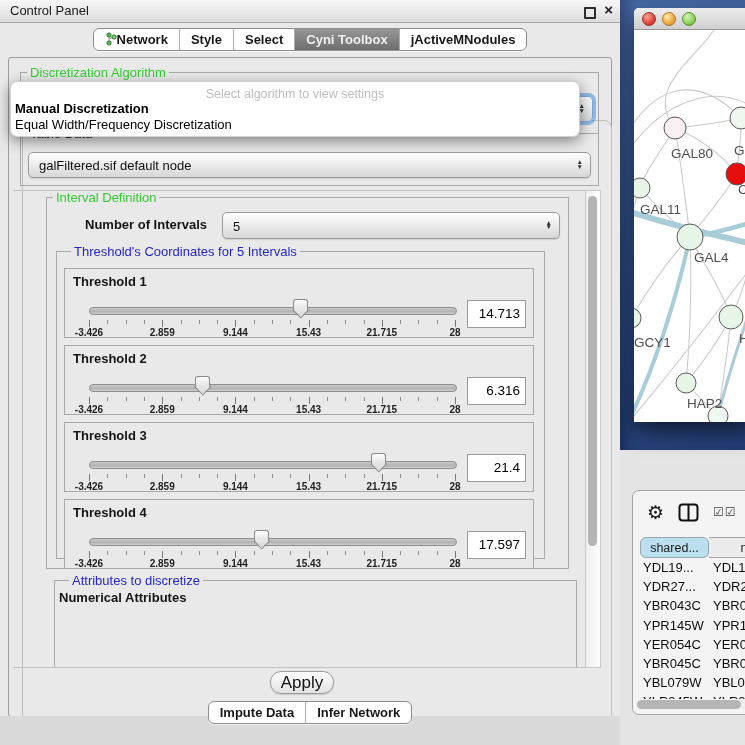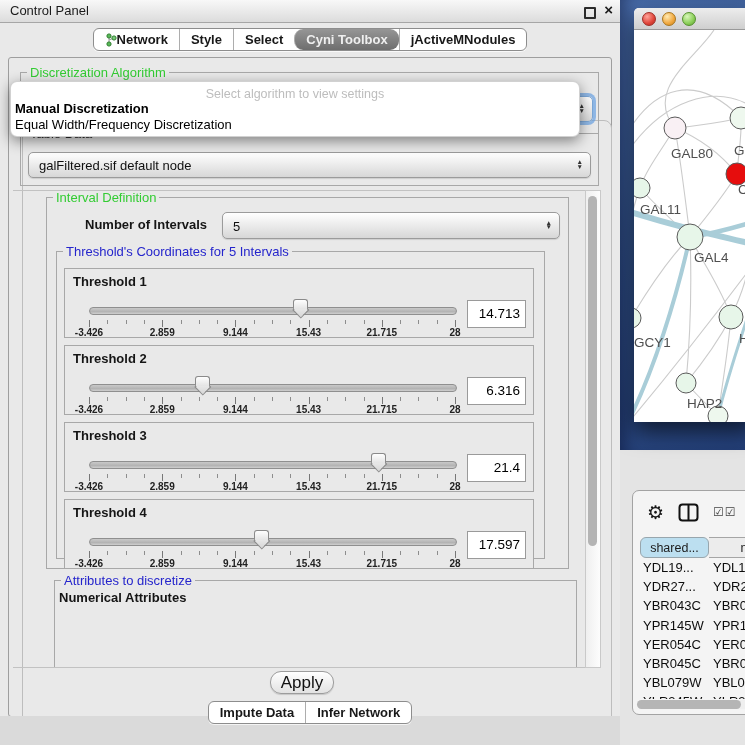--- a/index.html
+++ b/index.html
@@ -12,35 +12,35 @@
   #left{position:absolute;left:0;top:0;width:620px;height:745px;background:#e9e9e9;}
   #titlebar{position:absolute;left:0;top:0;width:620px;height:22px;
     background:linear-gradient(#f8f8f8,#dcdcdc);border-bottom:1px solid #a6a6a6;}
   #titlebar .t{position:absolute;left:10px;top:3px;font-size:13px;color:#1b1b1b;}
   #float-btn{position:absolute;right:24px;top:7px;width:8px;height:8px;border:2px solid #2b2b2b;border-radius:1px;}
   #close-btn{position:absolute;right:7px;top:1px;font-size:15px;font-weight:900;color:#1b1b1b;}
 
   .seg{display:inline-flex;border:1px solid #8d8d8d;border-radius:6px;overflow:hidden;
        background:#fff;box-shadow:0 1px 0 rgba(255,255,255,.7);}
   .seg-item{padding:3px 11px;font-size:13px;font-weight:600;color:#181818;border-left:1px solid #adadad;
-       display:flex;align-items:center;gap:0;white-space:nowrap;}
+       display:flex;gap:0;white-space:nowrap;}
   .seg-item:first-child{border-left:none;}
-  .seg-item.sel{background:linear-gradient(#969696,#6e6e6e);color:#efefef;border-radius:9px;}
+  .seg-item.sel{background:linear-gradient(#969696,#6e6e6e);color:#efefef;}
   #top-tabs-row{position:absolute;left:0;top:28px;width:620px;text-align:center;}
   #bottom-tabs-row{position:absolute;left:0;top:701px;width:620px;text-align:center;}
 
   #outer-pane{position:absolute;left:8px;top:57px;width:602px;height:658px;
      border:1px solid #9e9e9e;border-radius:3px;background:#e9e9e9;}
   #sub-panel{position:absolute;left:13px;top:62px;width:588px;height:645px;
      border:1px solid #bdbdbd;border-radius:8px;background:#e9e9e9;}
 
   .group{position:absolute;border:1px solid #a8a8a8;}
   .group-title{position:absolute;top:-8px;left:6px;background:#e9e9e9;padding:0 3px;font-size:13px;}
   .gt-green{color:#33cc33;}
-  .gt-blue{color:#2525cc;}
+  .gt-blue{color:#2525cc;margin-left:8px;}
   .gt-dark{color:#2a2a2a;}
 
   .combo{position:absolute;border:1px solid #9b9b9b;border-radius:5px;
      background:linear-gradient(#ffffff,#d7d7d7);box-shadow:0 1px 1px rgba(0,0,0,.12);}
   .combo .txt{position:absolute;left:10px;top:50%;transform:translateY(-50%);font-size:13px;color:#101010;white-space:nowrap;}
   .combo .arrows{position:absolute;right:7px;top:50%;transform:translateY(-50%);
      display:flex;flex-direction:column;align-items:center;font-size:6.5px;line-height:4.6px;color:#333;}
 
   #algo-combo{left:28px;top:96px;width:563px;height:24px;
      box-shadow:0 0 0 3px rgba(96,156,227,.65);border-color:#7ba7d7;z-index:4;}

